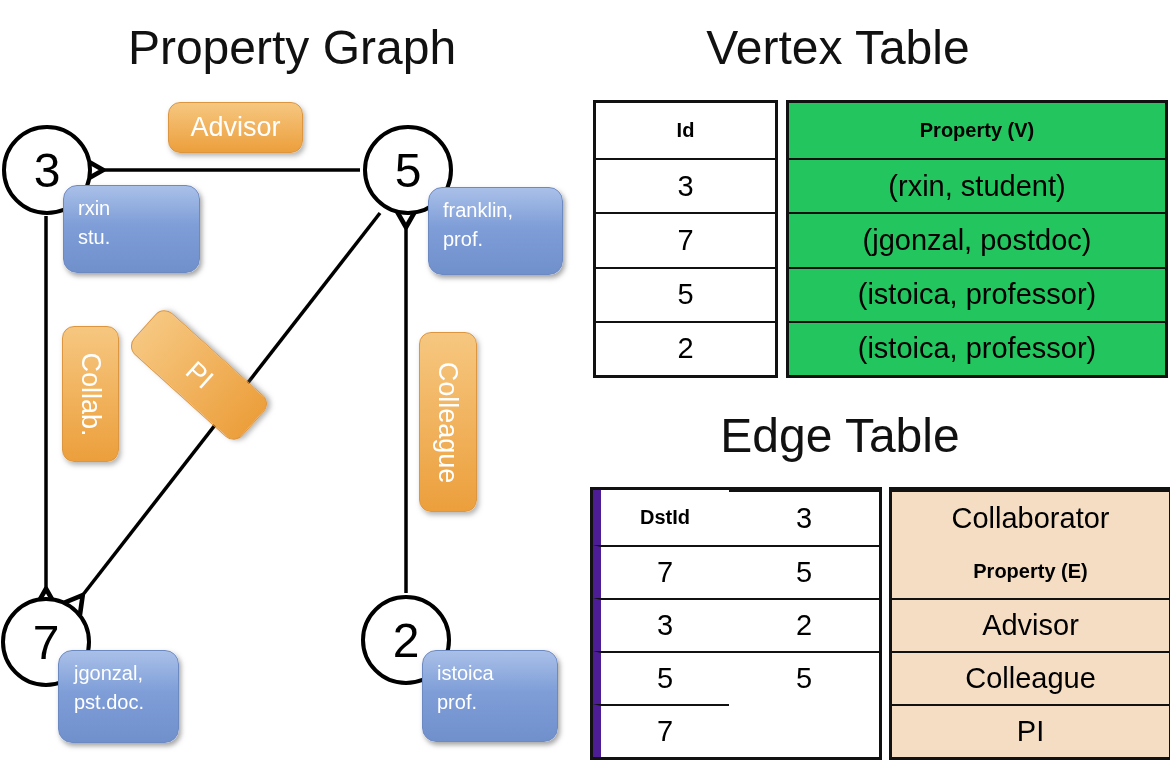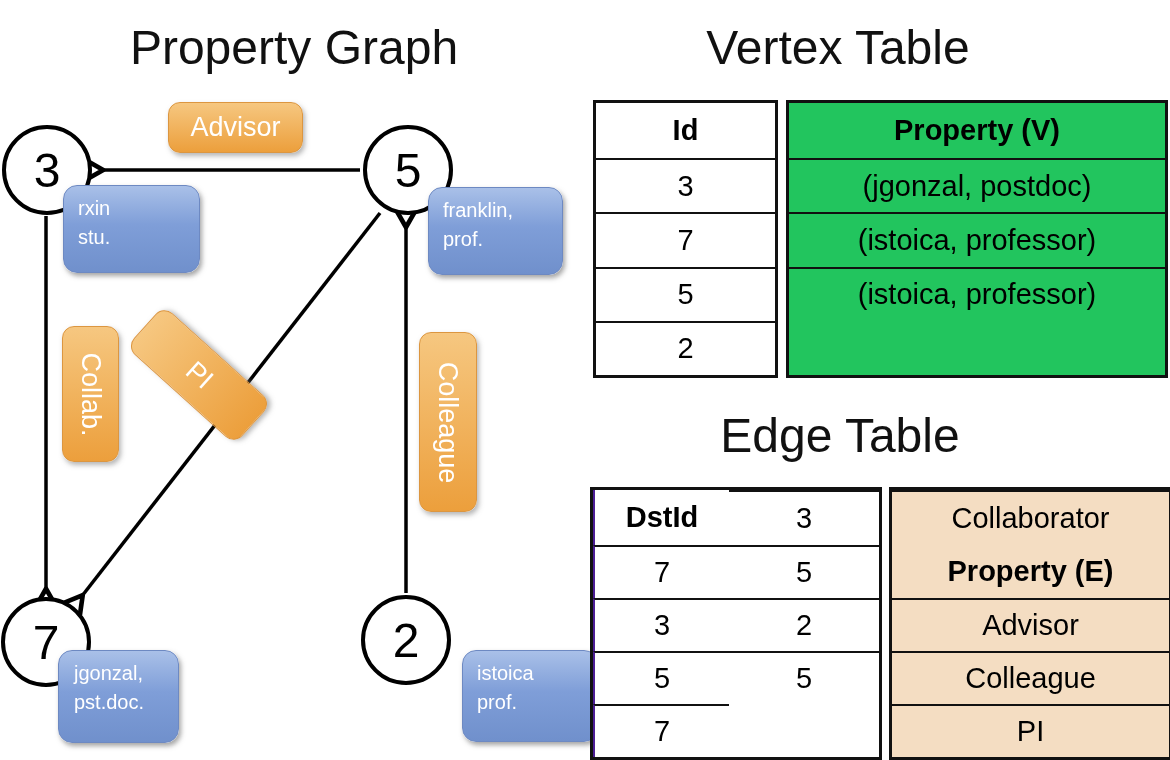--- a/index.html
+++ b/index.html
@@ -4,21 +4,21 @@
 <style>
   html,body { margin:0; padding:0; background:#fff; }
   .stage {
     position:relative; width:1170px; height:760px; background:#ffffff;
     overflow:hidden; font-family:"Liberation Sans", sans-serif; color:#000;
   }
   .big-title {
     position:absolute; text-align:center; font-size:48px; font-weight:300;
     color:#111; letter-spacing:0px; white-space:nowrap;
   }
-  #pg-title { left:12px;   top:20px; width:564px; }
+  #pg-title { left:0px;   top:20px; width:564px;padding-left:10px; }
   #vt-title { left:593px; top:20px; width:490px; }
   #et-title { left:593px; top:408px; width:494px; }
 
   
   #edges-svg { position:absolute; left:0; top:0; }
   .node {
     position:absolute; width:90px; height:90px; box-sizing:border-box;
     border:4px solid #000; border-radius:50%; background:#fff;
     display:flex; align-items:center; justify-content:center;
     font-size:48px; font-weight:300;
@@ -31,21 +31,21 @@
   .prop-box {
     position:absolute; box-sizing:border-box; border-radius:14px;
     background:linear-gradient(180deg,#a9c0e8 0%,#7f9ed8 45%,#7090cc 100%);
     border:1.5px solid #6d89c2; color:#fff;
     font-size:20px; line-height:1.45; padding:8px 6px 4px 14px;
     box-shadow:2px 3px 5px rgba(90,90,90,0.55);
   }
   #box-rxin     { left:63px;  top:185px; width:137px; height:88px; }
   #box-franklin { left:428px; top:187px; width:135px; height:88px; }
   #box-jgonzal  { left:58px;  top:650px; width:121px; height:93px;padding-left:15px; }
-  #box-istoica  { left:422px; top:650px; width:136px; height:92px;margin-left:40px; }
+  #box-istoica  { left:422px; top:650px; width:136px; height:92px; }
 
   .edge-label {
     position:absolute; box-sizing:border-box; border-radius:12px;
     background:linear-gradient(180deg,#f6c780 0%,#ec9f3c 100%);
     border:1.5px solid #dc9640; color:#fff; font-size:27px;
     display:flex; align-items:center; justify-content:center;
     box-shadow:2px 3px 5px rgba(110,110,110,0.5);
   }
   #label-advisor   { left:168px; top:102px; width:135px; height:51px; }
   #label-collab    { left:62px;  top:326px; width:57px;  height:136px; }
@@ -69,22 +69,22 @@
   #vt-prop { width:382px; background:#22c55e; }
   #et-ids  { width:292px; grid-template-columns:136px 1fr;
              grid-template-rows:55px repeat(4, 53px); }
   #et-prop { width:283px; background:#f4ddc2; }
 
   .cell {
     display:flex; align-items:center; justify-content:center;
     font-size:29px; font-weight:300; border-top:2px solid #111;
   }
   .row1 { border-top:none; }
-  .cell.hdr { font-weight:bold; font-size:29px; }
-  .cell.col2 { border-left:2px solid #4c1d95; }
+  .cell.hdr { font-weight:bold; font-size:20px; }
+  .cell.col2 { border-left:8px solid #4c1d95; }
 </style>
 </head>
 <body>
 
 <div class="stage">
 
   <div class="big-title" id="pg-title">Property Graph</div>
   <div class="big-title" id="vt-title">Vertex Table</div>
   <div class="big-title" id="et-title">Edge Table</div>
 
@@ -146,20 +146,21 @@
   <div class="tbl-wrap" id="vertex-table">
     <div class="tbl-block vt-rows" id="vt-id">
       <div class="cell hdr row1">Id</div>
       <div class="cell">3</div>
       <div class="cell">7</div>
       <div class="cell">5</div>
       <div class="cell">2</div>
     </div>
     <div class="tbl-block vt-rows" id="vt-prop">
       <div class="cell hdr row1">Property (V)</div>
+      <div class="cell">(rxin, student)</div>
       <div class="cell">(jgonzal, postdoc)</div>
       <div class="cell">(istoica, professor)</div>
       <div class="cell">(istoica, professor)</div>
     </div>
   </div>
 
   <div class="tbl-wrap" id="edge-table">
     <div class="tbl-block" id="et-ids">
       <div class="cell hdr row1 col2">DstId</div>
 

